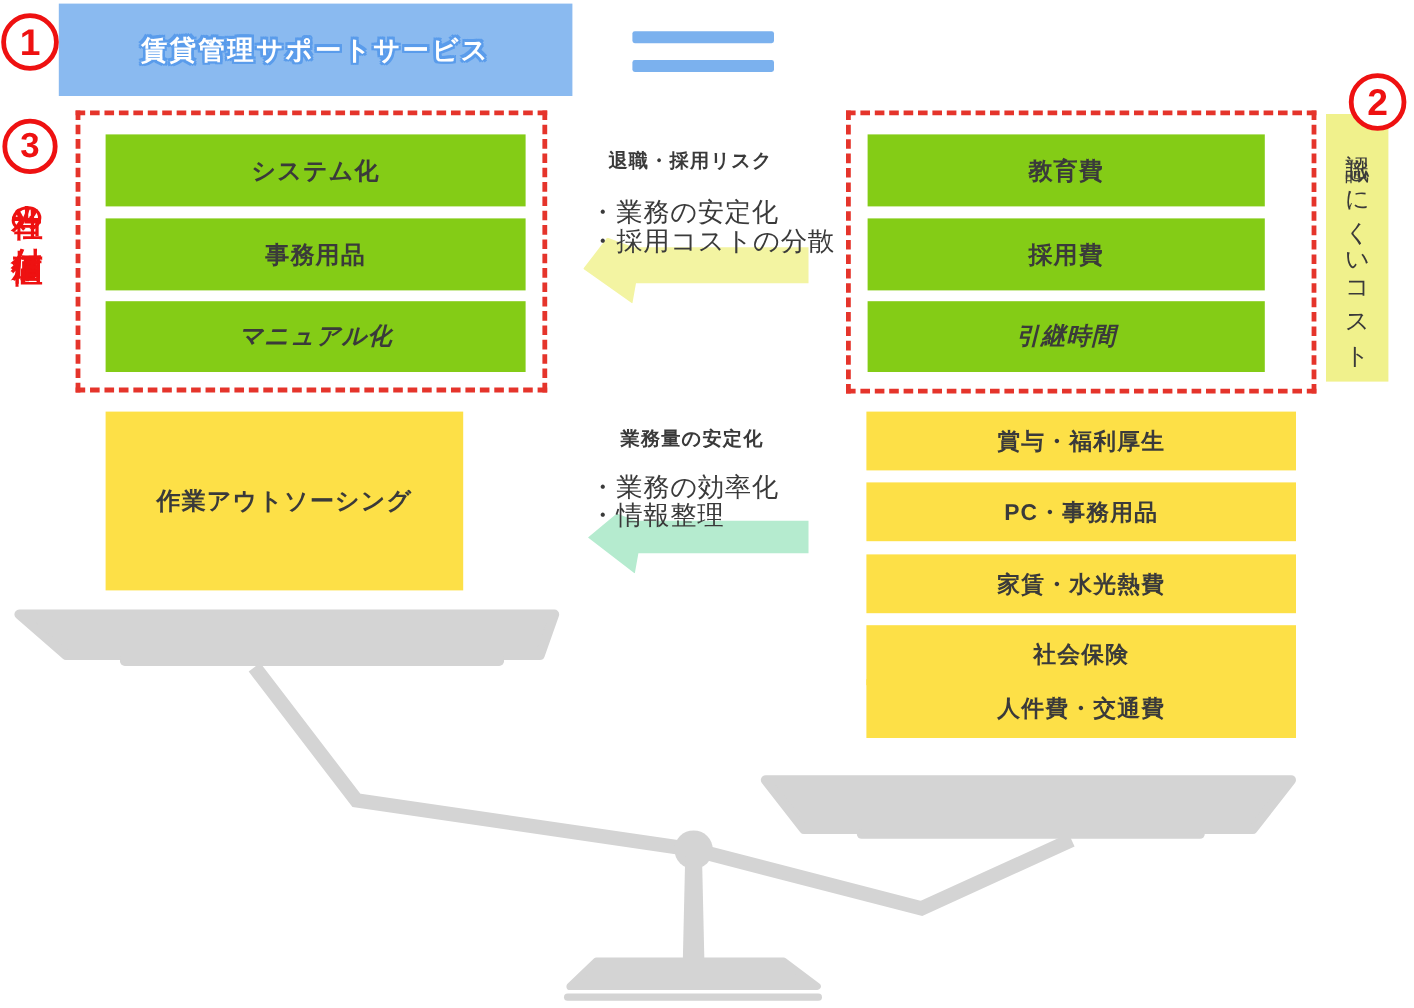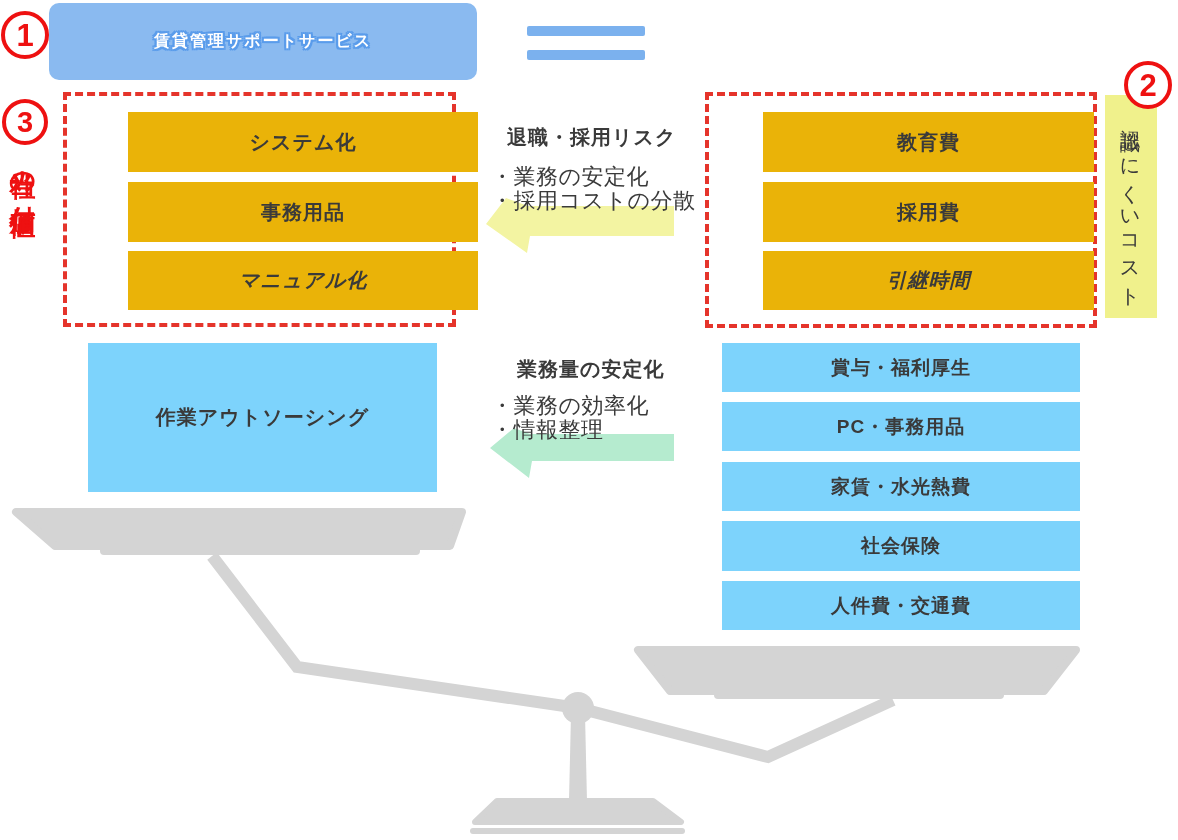--- a/index.html
+++ b/index.html
@@ -17,49 +17,49 @@
     width:48px;height:48px;border:4px solid #ee1111;border-radius:50%;
     background:#ffffff;color:#ee1111;font-weight:bold;font-size:31px;
     display:flex;align-items:center;justify-content:center;z-index:6;line-height:1;
   }
   .badge1{left:1px;top:11px;}
   .badge2{left:1124px;top:61px;}
   .badge3{left:2px;top:99px;width:46px;height:46px;font-size:29px;}
 
   
   .hdr{
-    background:#8abaf0;border-radius:10px;display:flex;align-items:center;justify-content:center;
-    color:#ffffff;font-weight:bold;font-size:16px;letter-spacing:2px;z-index:2;
+    background:#8abaf0;border-radius:0;display:flex;align-items:center;justify-content:center;
+    color:#ffffff;font-weight:bold;font-size:22px;letter-spacing:2px;z-index:2;
     text-shadow:-2px -2px 0 #5a9ceb,2px -2px 0 #5a9ceb,-2px 2px 0 #5a9ceb,2px 2px 0 #5a9ceb,
                  0 -2px 0 #5a9ceb,0 2px 0 #5a9ceb,-2px 0 0 #5a9ceb,2px 0 0 #5a9ceb;
   }
   .hdrL{left:49px;top:3px;width:428px;height:77px;}
   .hdrR{left:687px;top:3px;width:431px;height:77px;}
 
   
   .eqbar{background:#7bb1ee;width:118px;height:10px;border-radius:2px;z-index:2;}
   .eq1{left:527px;top:26px;} .eq2{left:527px;top:50px;}
 
   
   .dashed{border:4px dashed #e5342b;z-index:1;}
   .dashL{left:63px;top:92px;width:393px;height:235px;}
   .dashR{left:705px;top:92px;width:392px;height:236px;}
 
   
   .box{
     display:flex;align-items:center;justify-content:center;text-align:center;
     font-weight:bold;font-size:20px;letter-spacing:1px;color:#3a3a3a;z-index:3;
   }
-  .yellow{background:#eab308;margin-left:40px;}
-  .green{background:#7dd3fc;}
+  .yellow{background:#84cc16;}
+  .green{background:#fde047;}
   .yL{left:88px;width:350px;}  .yR{left:723px;width:331px;}
   .row1{top:112px;height:60px;} .row2{top:182px;height:60px;} .row3{top:251px;height:59px;font-style:italic;}
-  .bigGreen{left:88px;top:343px;width:349px;height:149px;}
+  .bigGreen{left:88px;top:343px;width:298px;height:149px;}
   .gR{left:722px;width:358px;height:49px;font-size:19px;}
-  .g1{top:343px;} .g2{top:402px;} .g3{top:462px;} .g4{top:521px;height:50px;} .g5{top:581px;text-align:center;}
+  .g1{top:343px;} .g2{top:402px;} .g3{top:462px;} .g4{top:521px;height:50px;} .g5{top:566px;text-align:center;}
 
   
   .vtext{writing-mode:vertical-rl;text-orientation:upright;z-index:3;}
   .hiddenCost{
     left:1105px;top:95px;width:52px;height:223px;background:#f0f18c;
     display:flex;align-items:center;justify-content:center;
     font-size:20px;letter-spacing:3px;color:#3a3a3a;z-index:2;
   }
   .addedValue{
     left:6px;top:150px;height:200px;color:#ee1111;font-weight:bold;
@@ -68,21 +68,21 @@
 
   
   .arrowY{
     left:486px;top:198px;width:188px;height:55px;background:#f3f4a2;z-index:1;
     clip-path:polygon(0 26px,20px 0,42px 8px,188px 8px,188px 38px,44px 38px,41px 55px);
   }
   .arrowG{
     left:490px;top:428px;width:184px;height:50px;background:#b5ebcf;z-index:1;
     clip-path:polygon(0 20px,24px 0,40px 6px,184px 6px,184px 33px,42px 33px,39px 50px);
   }
-  .arrowTitle{font-weight:bold;font-size:20px;letter-spacing:1px;z-index:4;white-space:nowrap;}
+  .arrowTitle{font-weight:bold;font-size:16px;letter-spacing:1px;z-index:4;white-space:nowrap;}
   .atTop{left:507px;top:124px;}
   .atBottom{left:517px;top:356px;}
   .bullets{font-size:22px;line-height:24px;z-index:4;white-space:nowrap;letter-spacing:0.5px;}
   .buTop{left:491px;top:165px;}
   .buBottom{left:491px;top:394px;}
 </style>
 </head>
 <body>
 
 <div id="canvas">

